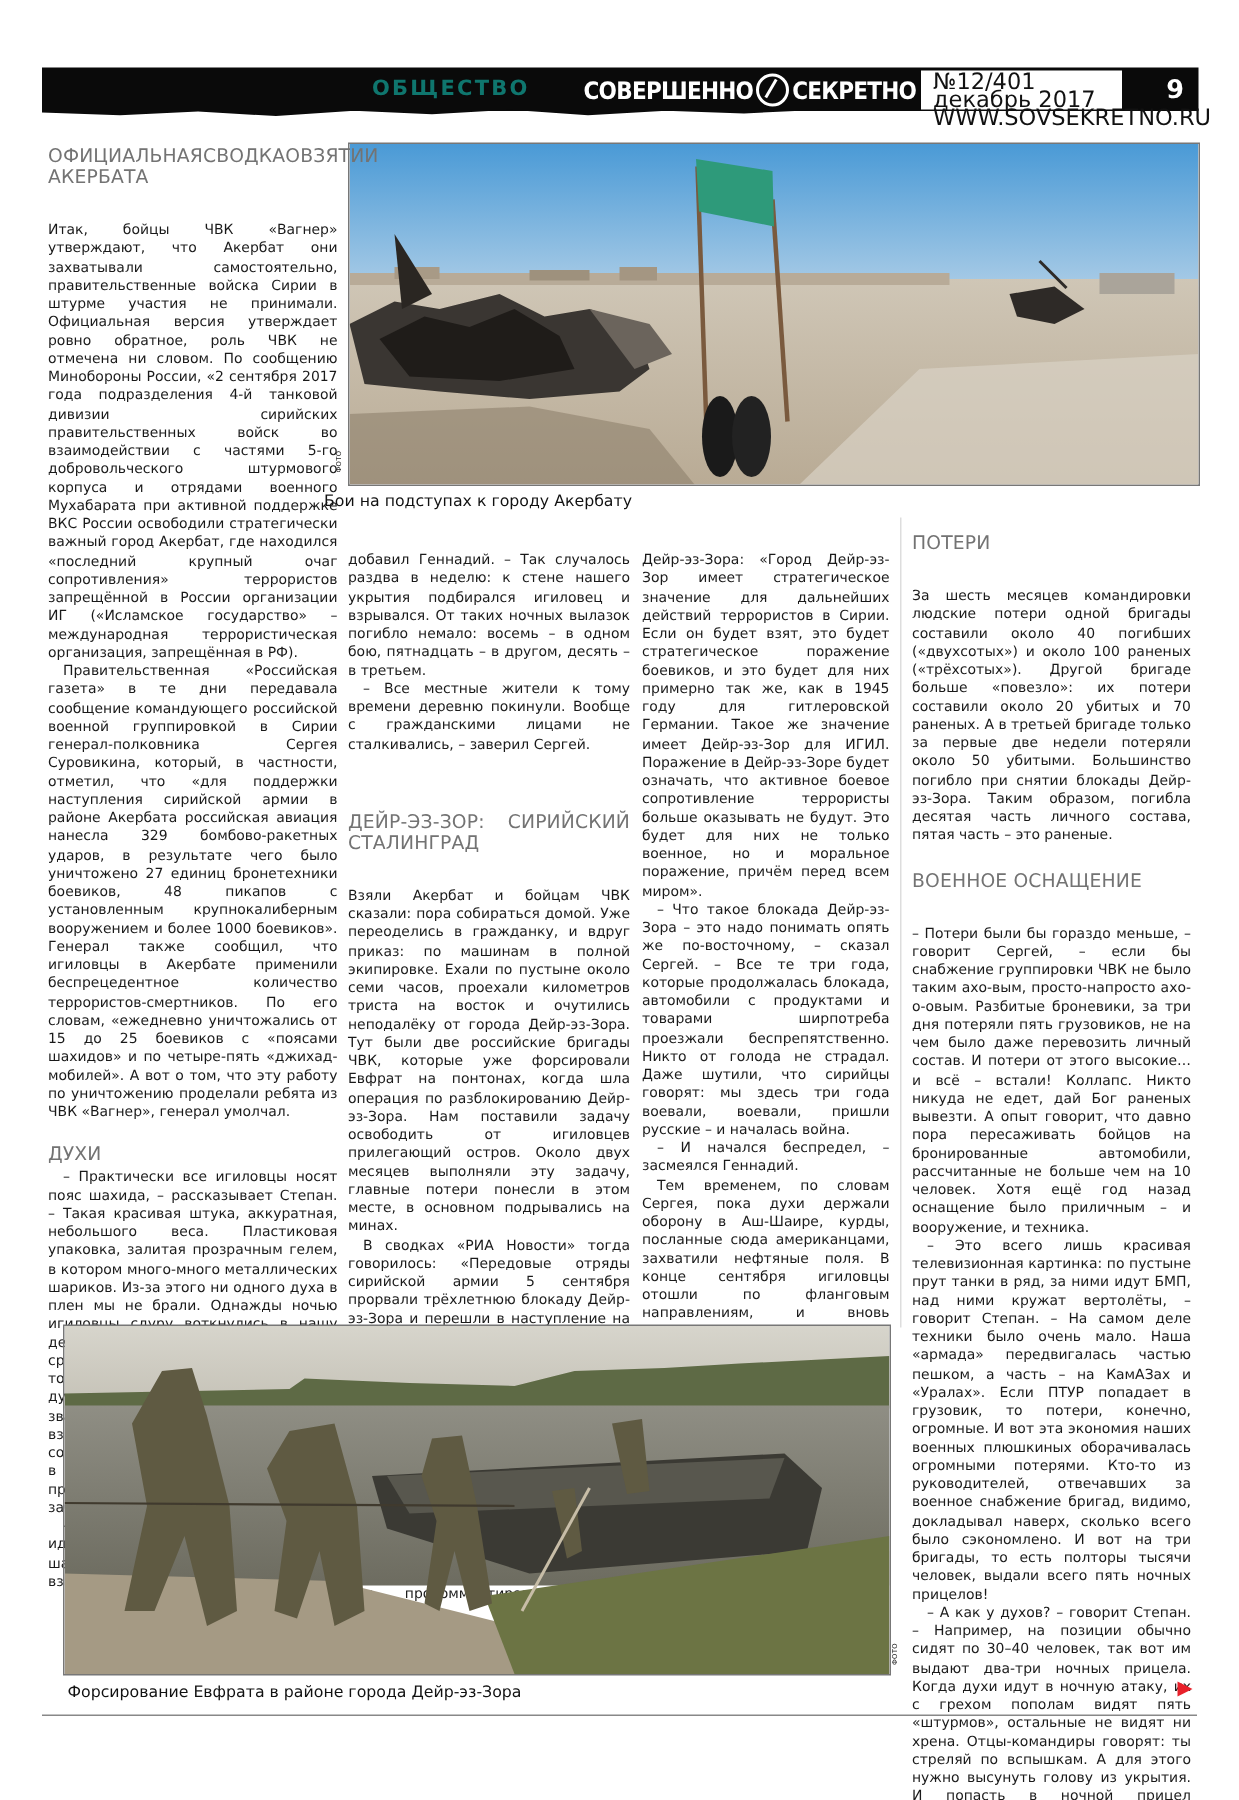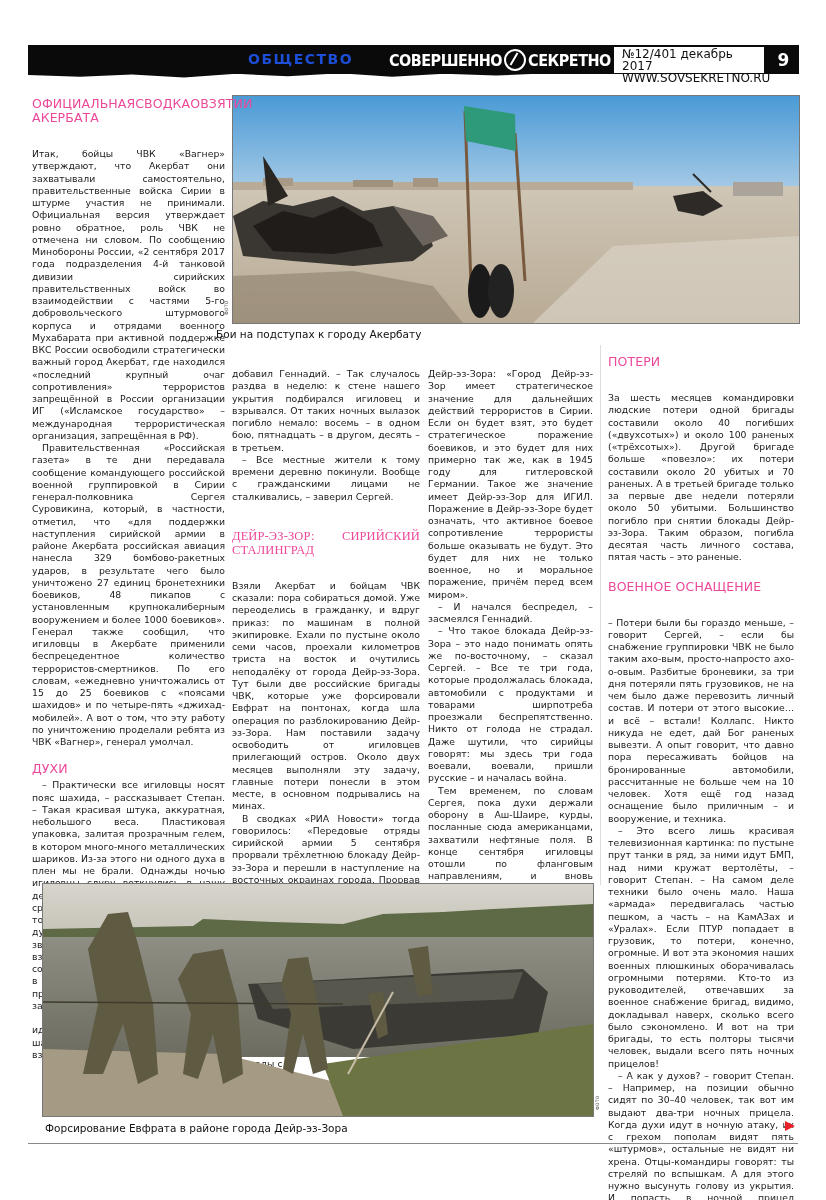--- a/index.html
+++ b/index.html
@@ -1,28 +1,28 @@
 <!DOCTYPE html>
 <html><head>
 <meta charset="utf-8">
 <style>
   html, body { margin:0; padding:0; background:#fff; }
   body { width:826px; height:1200px; position:relative; overflow:hidden; font-family:"DejaVu Sans", sans-serif; color:#1a1a1a; }
   .masthead { position:absolute; left:28px; top:45px; width:771px; height:29px; background:#0a0a0a; }
   .masthead-torn { position:absolute; left:28px; top:72px; width:520px; height:6px; background:#0a0a0a; clip-path:polygon(0 0,100% 0,100% 20%,90% 60%,80% 30%,70% 80%,60% 20%,50% 70%,40% 30%,30% 90%,20% 40%,10% 80%,0 50%); }
-  .section-label { position:absolute; left:248px; top:51px; color:#1d4ed8; font-size:14px; font-weight:bold; letter-spacing:1.5px; font-family:"DejaVu Sans", sans-serif; }
+  .section-label { position:absolute; left:248px; top:51px; color:#0f766e; font-size:14px; font-weight:bold; letter-spacing:1.5px; font-family:"DejaVu Sans", sans-serif; }
   .logo { position:absolute; left:389px; top:49px; color:#fff; font-size:16px; font-weight:bold; font-family:"DejaVu Sans Condensed","DejaVu Sans", sans-serif; letter-spacing:-0.5px; display:flex; align-items:center; gap:2px; }
   .logo-emblem { display:inline-block; width:18px; height:18px; border:2px solid #fff; border-radius:50%; position:relative; }
   .logo-emblem::after { content:""; position:absolute; left:7px; top:1px; width:2px; height:14px; background:#fff; transform:rotate(30deg); }
-  .issue-box { position:absolute; left:614px; top:47px; width:150px; height:26px; background:#fff; font-size:12px; line-height:12px; padding:1px 16px 0 8px; box-sizing:border-box; color:#111; }
+  .issue-box { position:absolute; left:614px; top:47px; width:134px; height:26px; background:#fff; font-size:15px; line-height:12px; padding:1px 16px 0 8px; box-sizing:border-box; color:#111; }
   .page-number { position:absolute; left:768px; top:47px; width:31px; height:26px; color:#fff; font-weight:bold; font-size:17px; text-align:center; line-height:26px; }
   .col { position:absolute; font-size:9.3px; line-height:12.25px; text-align:justify; hyphens:manual; }
   .col p { margin:0; text-indent:10px; }
   .col p.noindent { text-indent:0;margin-top:23px; }
-  .h { font-size:12.5px; line-height:14px; font-weight:normal; text-transform:uppercase; margin:0 0 3px 0; letter-spacing:0.1px; color:#ec4899; }
+  .h { font-size:12.5px; line-height:14px; font-weight:normal; text-transform:uppercase; margin:0 0 3px 0; letter-spacing:0.1px; color:#737373; }
   .photo { position:absolute; overflow:hidden; border:1px solid #777; }
   .caption { position:absolute; font-size:10.5px; color:#111; }
   .credit { position:absolute; font-size:4.5px; color:#222; writing-mode:vertical-rl; transform:rotate(180deg); letter-spacing:0.2px; }
   .continue-arrow { position:absolute; left:785px; top:1121px; width:0; height:0; border-top:5px solid transparent; border-bottom:5px solid transparent; border-left:10px solid #e8202a; }
   .footer-line { position:absolute; left:28px; top:1143px; width:770px; height:1px; background:#888; }
   .divider-v { position:absolute; width:1px; background:#ddd; }
 </style>
 </head>
 <body>
 
@@ -82,30 +82,30 @@
   <p class="noindent">Итак, бойцы ЧВК «Вагнер» утверждают, что Акербат они захватывали самостоятельно, правительственные войска Сирии в штурме участия не принимали. Официальная версия утверждает ровно обратное, роль ЧВК не отмечена ни словом. По сообщению Минобороны России, «2 сентября 2017 года подразделения 4-й танковой дивизии сирийских правительственных войск во взаимодействии с частями 5-го добровольческого штурмового корпуса и отрядами военного Мухабарата при активной поддержке ВКС России освободили стратегически важный город Акербат, где находился «последний крупный очаг сопротивления» террористов запрещённой в России организации ИГ («Исламское государство» – международная террористическая организация, запрещённая в РФ).</p>
   <p>Правительственная «Российская газета» в те дни передавала сообщение командующего российской военной группировкой в Сирии генерал-полковника Сергея Суровикина, который, в частности, отметил, что «для поддержки наступления сирийской армии в районе Акербата российская авиация нанесла 329 бомбово-ракетных ударов, в результате чего было уничтожено 27 единиц бронетехники боевиков, 48 пикапов с установленным крупнокалиберным вооружением и более 1000 боевиков». Генерал также сообщил, что игиловцы в Акербате применили беспрецедентное количество террористов-смертников. По его словам, «ежедневно уничтожались от 15 до 25 боевиков с «поясами шахидов» и по четыре-пять «джихад-мобилей». А вот о том, что эту работу по уничтожению проделали ребята из ЧВК «Вагнер», генерал умолчал.</p>
   <h2 class="h" style="margin-top:14px;">ДУХИ</h2>
   <p>– Практически все игиловцы носят пояс шахида, – рассказывает Степан. – Такая красивая штука, аккуратная, небольшого веса. Пластиковая упаковка, залитая прозрачным гелем, в котором много-много металлических шариков. Из-за этого ни одного духа в плен мы не брали. Однажды ночью игиловцы сдуру воткнулись в нашу деревню. Большинство, конечно, мы сразу укокошили, а нескольких какое-то время гоняли по деревне. Один дух, видимо тяжело раненный, долго звал на помощь, а потом прогрохотал взрыв. От взрыва обвалилась соседняя стена. Оказывается, он был в двадцати метрах от нас. Утром проводили чистку, ямы и подвалы забрасывали гранатами.</p>
   <p id="dukhi-p1a">– Тактика духов нехитрая: когда идёт ночная перестрелка, два-три шахида подбираются вплотную и взрываются,</p>
 </div>
 
 <div class="col" style="left:232px; top:345px; width:188px;">
   <p class="noindent" id="dukhi-p1b">добавил Геннадий. – Так случалось раздва в неделю: к стене нашего укрытия подбирался игиловец и взрывался. От таких ночных вылазок погибло немало: восемь – в одном бою, пятнадцать – в другом, десять – в третьем.</p>
   <p>– Все местные жители к тому времени деревню покинули. Вообще с гражданскими лицами не сталкивались, – заверил Сергей.</p>
-  <h2 class="h" style="margin-top:26px;font-family:Liberation Serif, serif;">ДЕЙР-ЭЗ-ЗОР: СИРИЙСКИЙ СТАЛИНГРАД</h2>
+  <h2 class="h" style="margin-top:38px;">ДЕЙР-ЭЗ-ЗОР: СИРИЙСКИЙ СТАЛИНГРАД</h2>
   <p class="noindent">Взяли Акербат и бойцам ЧВК сказали: пора собираться домой. Уже переоделись в гражданку, и вдруг приказ: по машинам в полной экипировке. Ехали по пустыне около семи часов, проехали километров триста на восток и очутились неподалёку от города Дейр-эз-Зора. Тут были две российские бригады ЧВК, которые уже форсировали Евфрат на понтонах, когда шла операция по разблокированию Дейр-эз-Зора. Нам поставили задачу освободить от игиловцев прилегающий остров. Около двух месяцев выполняли эту задачу, главные потери понесли в этом месте, в основном подрывались на минах.</p>
   <p>В сводках «РИА Новости» тогда говорилось: «Передовые отряды сирийской армии 5 сентября прорвали трёхлетнюю блокаду Дейр-эз-Зора и перешли в наступление на восточных окраинах города. Прорвав окружение базы ВВС, а после выбив террористов со стратегических высот на юго-западе, правительственные войска вышли к западному берегу реки Евфрат и форсировали её, тем самым вытеснив отряды террористов в направлении иракской границы и создав кольцо вокруг захваченных террористической группировкой «Исламское государство» жилых кварталов Дейр-эз-Зора».</p>
   <p id="deir-p2a">Военный эксперт Виктор Баранец так прокомментировал снятие блокады с</p>
 </div>
 
 <div class="col" style="left:428px; top:345px; width:165px;">
   <p class="noindent" id="deir-p2b">Дейр-эз-Зора: «Город Дейр-эз-Зор имеет стратегическое значение для дальнейших действий террористов в Сирии. Если он будет взят, это будет стратегическое поражение боевиков, и это будет для них примерно так же, как в 1945 году для гитлеровской Германии. Такое же значение имеет Дейр-эз-Зор для ИГИЛ. Поражение в Дейр-эз-Зоре будет означать, что активное боевое сопротивление террористы больше оказывать не будут. Это будет для них не только военное, но и моральное поражение, причём перед всем миром».</p>
+  <p>– Что такое блокада Дейр-эз-Зора – это надо понимать опять же по-восточному, – сказал Сергей. – Все те три года, которые продолжалась блокада, автомобили с продуктами и товарами ширпотреба проезжали беспрепятственно. Никто от голода не страдал. Даже шутили, что сирийцы говорят: мы здесь три года воевали, воевали, пришли русские – и началась война.</p>
   <p>– И начался беспредел, – засмеялся Геннадий.</p>
-  <p>– Что такое блокада Дейр-эз-Зора – это надо понимать опять же по-восточному, – сказал Сергей. – Все те три года, которые продолжалась блокада, автомобили с продуктами и товарами ширпотреба проезжали беспрепятственно. Никто от голода не страдал. Даже шутили, что сирийцы говорят: мы здесь три года воевали, воевали, пришли русские – и началась война.</p>
   <p>Тем временем, по словам Сергея, пока духи держали оборону в Аш-Шаире, курды, посланные сюда американцами, захватили нефтяные поля. В конце сентября игиловцы отошли по фланговым направлениям, и вновь российским бригадам ЧВК пришлось возвращаться, чтобы «отжимать нефтяные поля».</p>
   <p>– В верхах, видимо, договорились, и курды немного подвинулись, – говорит Сергей. – Судя по надписям на нефтяных вышках, часть их принадлежала европейцам, часть – канадцам. Канадцы потеряли больше всех.</p>
   <p>В конце октября заканчивался срок командировки бойцов ЧВК «Вагнер». В те дни игиловцы перерезали одну из двух главных дорог, соединяющих восток с западом Сирии. Повезли по более протяжённой – около 800 километров. Обошлось без приключений.</p>
 </div>
 
 <div class="col" style="left:608px; top:355px; width:186px;">
   <h2 class="h">ПОТЕРИ</h2>
   <p class="noindent">За шесть месяцев командировки людские потери одной бригады составили около 40 погибших («двухсотых») и около 100 раненых («трёхсотых»). Другой бригаде больше «повезло»: их потери составили около 20 убитых и 70 раненых. А в третьей бригаде только за первые две недели потеряли около 50 убитыми. Большинство погибло при снятии блокады Дейр-эз-Зора. Таким образом, погибла десятая часть личного состава, пятая часть – это раненые.</p>
   <h2 class="h" style="margin-top:16px;">ВОЕННОЕ ОСНАЩЕНИЕ</h2>
   <p class="noindent">– Потери были бы гораздо меньше, – говорит Сергей, – если бы снабжение группировки ЧВК не было таким ахо-вым, просто-напросто ахо-о-овым. Разбитые броневики, за три дня потеряли пять грузовиков, не на чем было даже перевозить личный состав. И потери от этого высокие… и всё – встали! Коллапс. Никто никуда не едет, дай Бог раненых вывезти. А опыт говорит, что давно пора пересаживать бойцов на бронированные автомобили, рассчитанные не больше чем на 10 человек. Хотя ещё год назад оснащение было приличным – и вооружение, и техника.</p>

